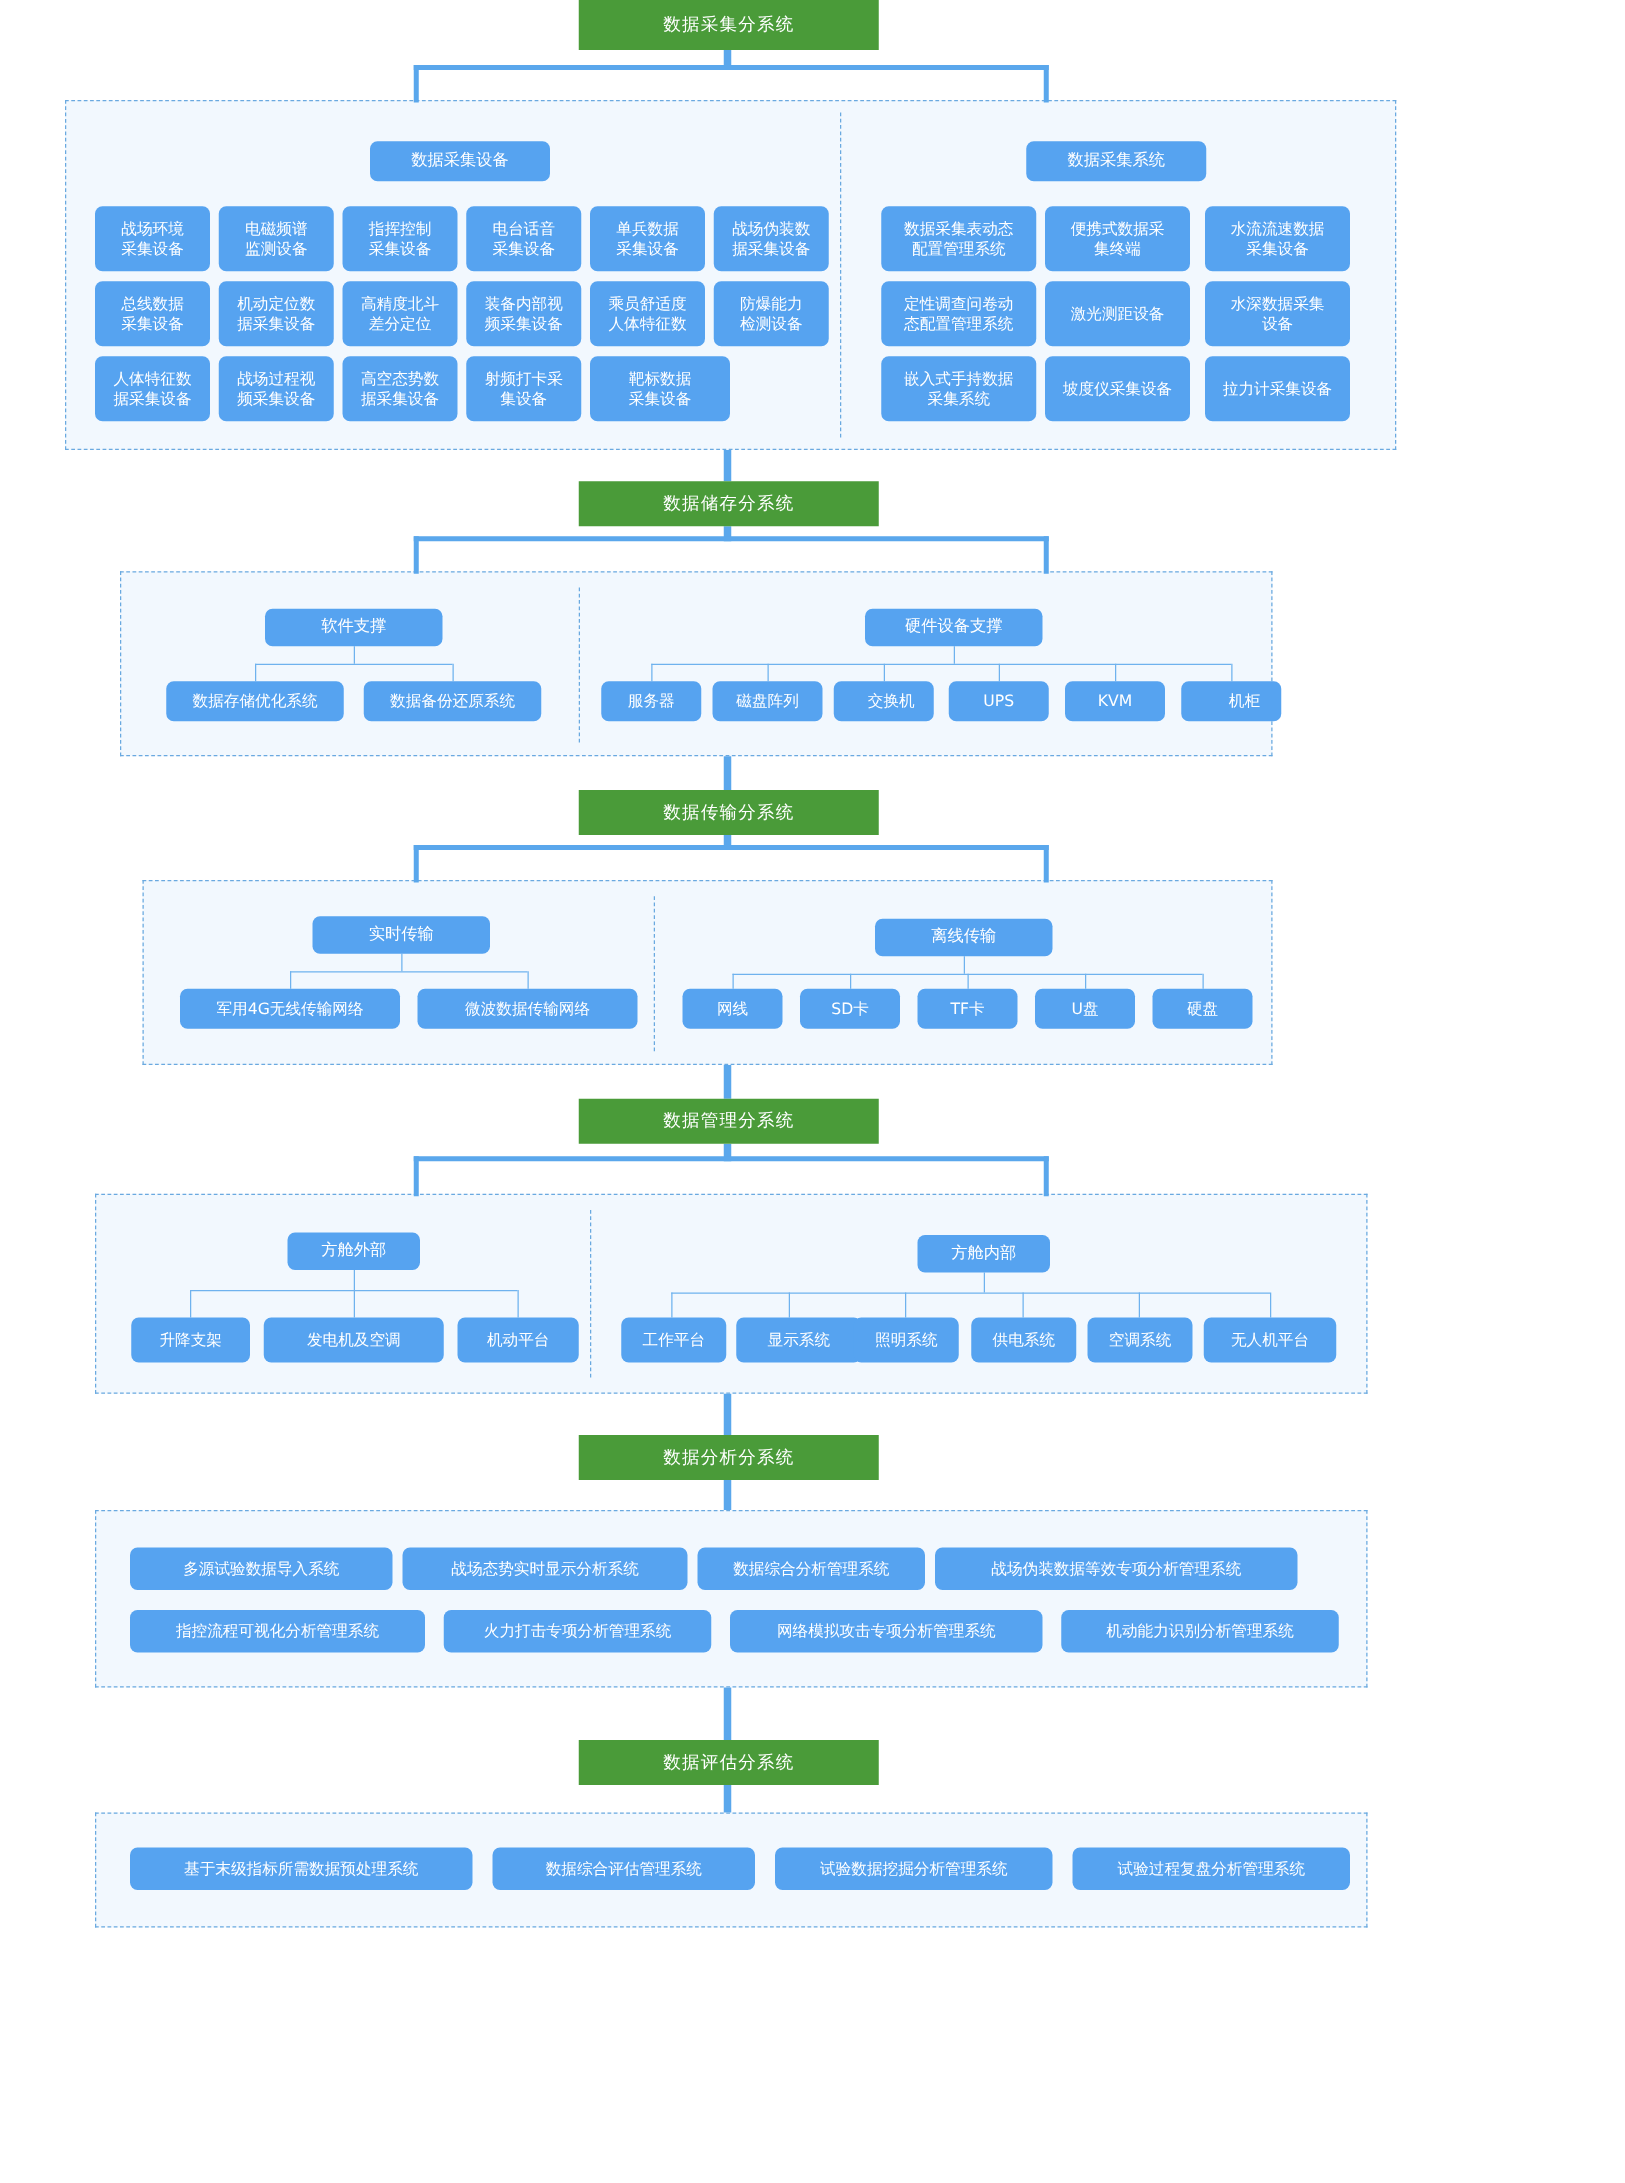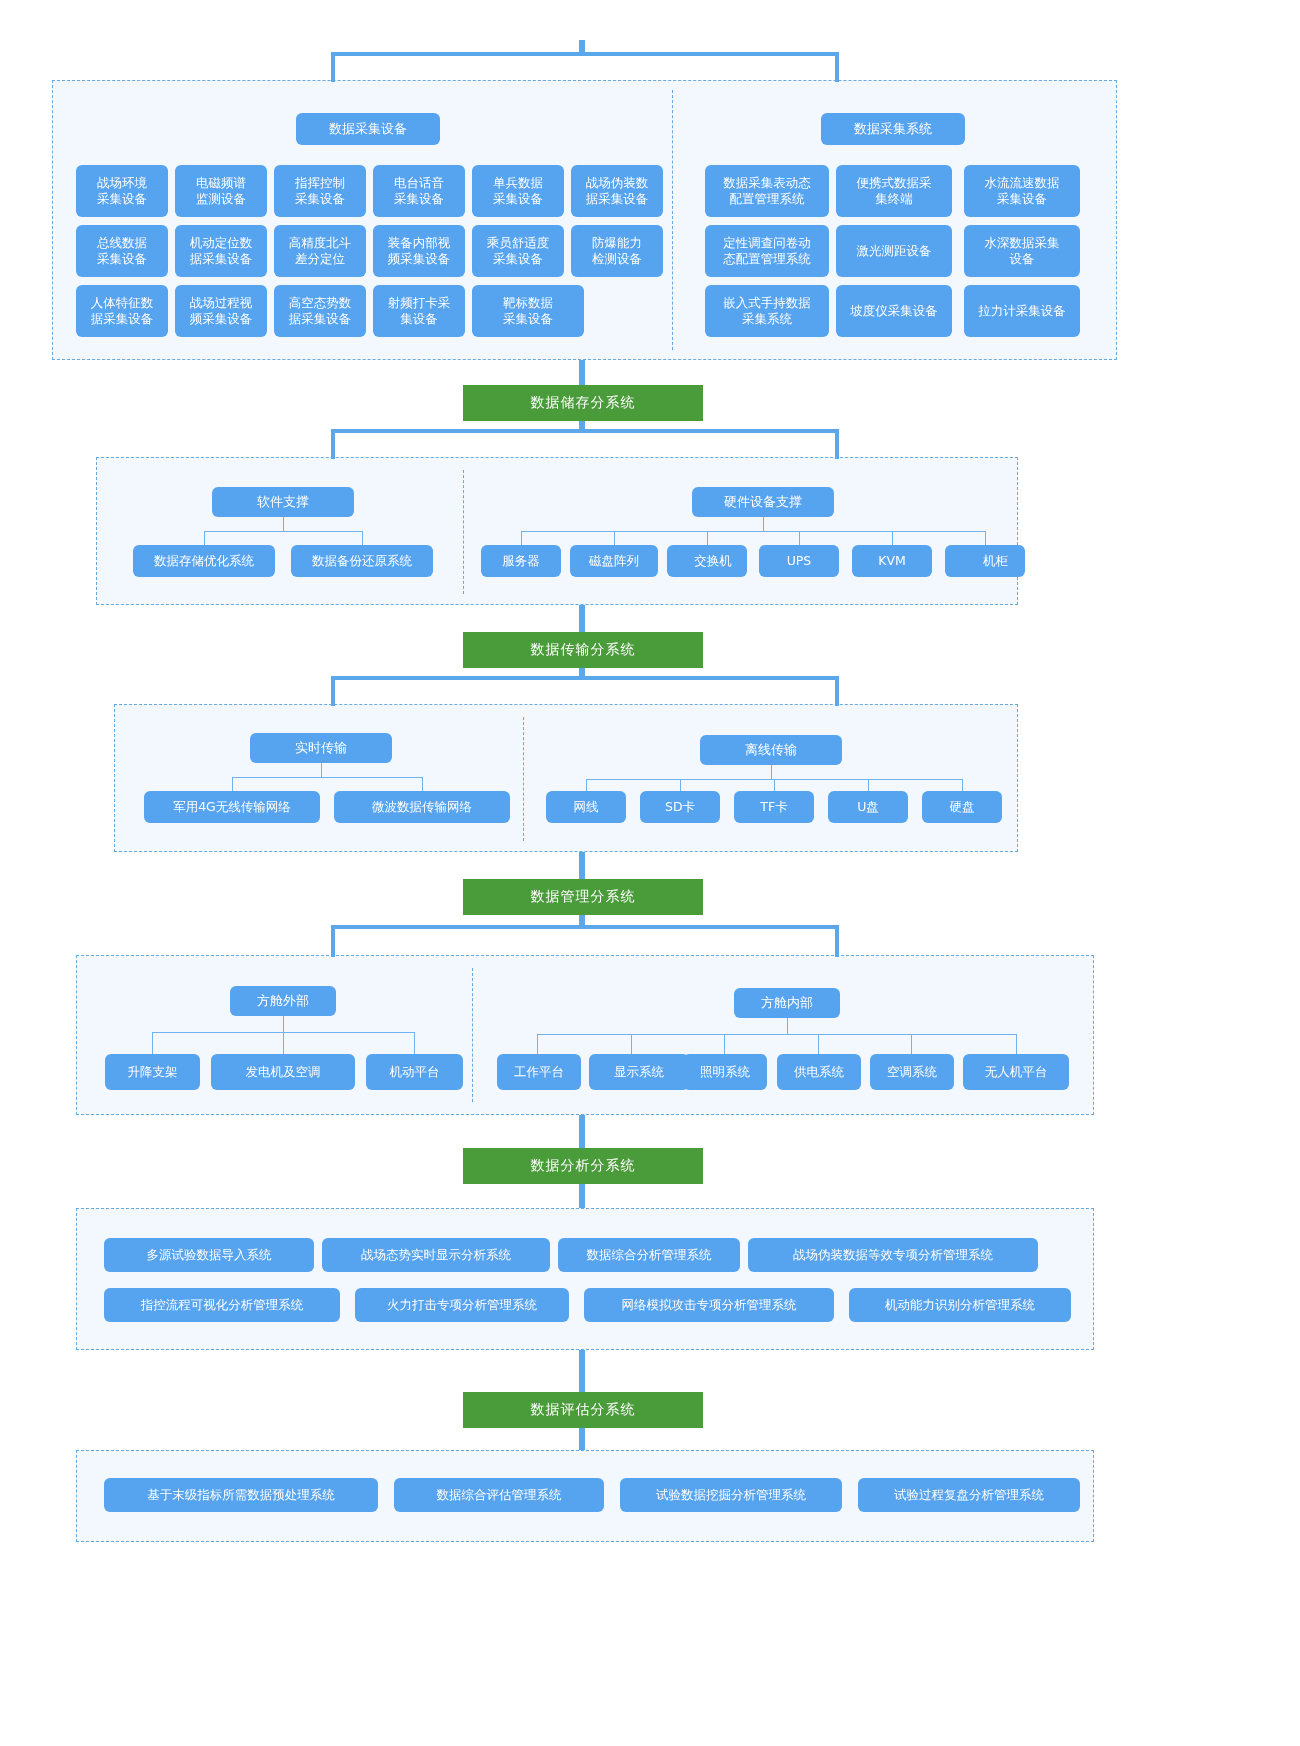--- a/index.html
+++ b/index.html
@@ -62,20 +62,21 @@
   .lineV { position: absolute; background: #5aa7ec; z-index: 3; }
   .lineH { position: absolute; background: #5aa7ec; z-index: 3; }
   .thinV { position: absolute; background: #6fb2ee; width: 1px; z-index: 3; }
   .thinH { position: absolute; background: #6fb2ee; height: 1px; z-index: 3; }
 </style>
 </head>
 <body>
 
 <div id="page">
 
+  <div class="gnode" style="left:463px; top:0px; width:240px; height:40px;">数据采集分系统</div>
 
   <div class="lineV" style="left:579px; top:40px; width:6px; height:16px;"></div>
   <div class="lineH" style="left:331px; top:52px; width:508px; height:4px;"></div>
   <div class="lineV" style="left:331px; top:52px; width:4px; height:30px;"></div>
   <div class="lineV" style="left:835px; top:52px; width:4px; height:30px;"></div>
 
   <div class="panel" style="left:52px; top:80px; width:1065px; height:280px;"></div>
   <div class="vdash" style="left:672px; top:90px; height:260px;"></div>
 
   <div class="bnode" style="left:296px; top:113px; width:144px; height:32px;">数据采集设备</div>
@@ -96,21 +97,21 @@
 
   <div class="bnode small" style="left:76px;  top:225px; width:92px; height:52px;">总线数据
 采集设备</div>
   <div class="bnode small" style="left:175px; top:225px; width:92px; height:52px;">机动定位数
 据采集设备</div>
   <div class="bnode small" style="left:274px; top:225px; width:92px; height:52px;">高精度北斗
 差分定位</div>
   <div class="bnode small" style="left:373px; top:225px; width:92px; height:52px;">装备内部视
 频采集设备</div>
   <div class="bnode small" style="left:472px; top:225px; width:92px; height:52px;">乘员舒适度
-采集设备</div>
+人体特征数</div>
   <div class="bnode small" style="left:571px; top:225px; width:92px; height:52px;">防爆能力
 检测设备</div>
 
   <div class="bnode small" style="left:76px;  top:285px; width:92px; height:52px;">人体特征数
 据采集设备</div>
   <div class="bnode small" style="left:175px; top:285px; width:92px; height:52px;">战场过程视
 频采集设备</div>
   <div class="bnode small" style="left:274px; top:285px; width:92px; height:52px;">高空态势数
 据采集设备</div>
   <div class="bnode small" style="left:373px; top:285px; width:92px; height:52px;">射频打卡采

